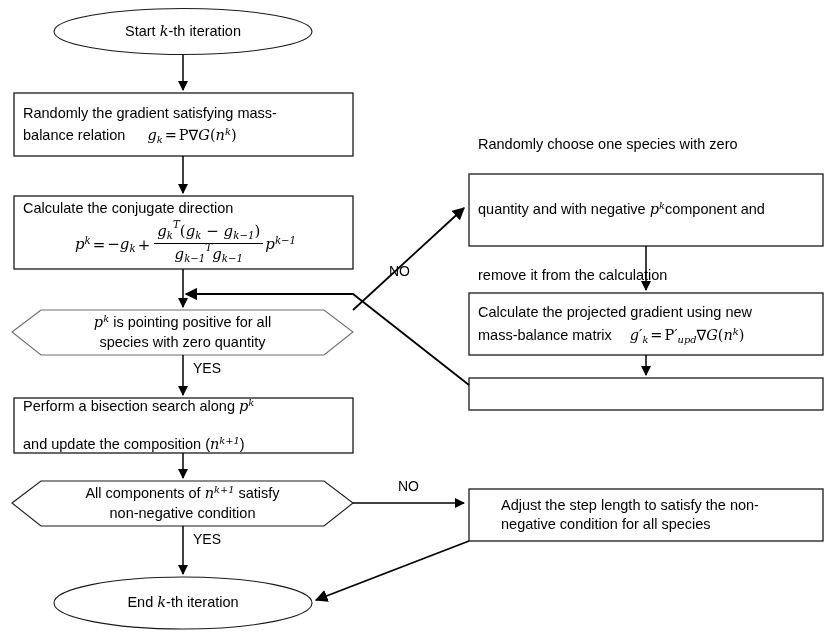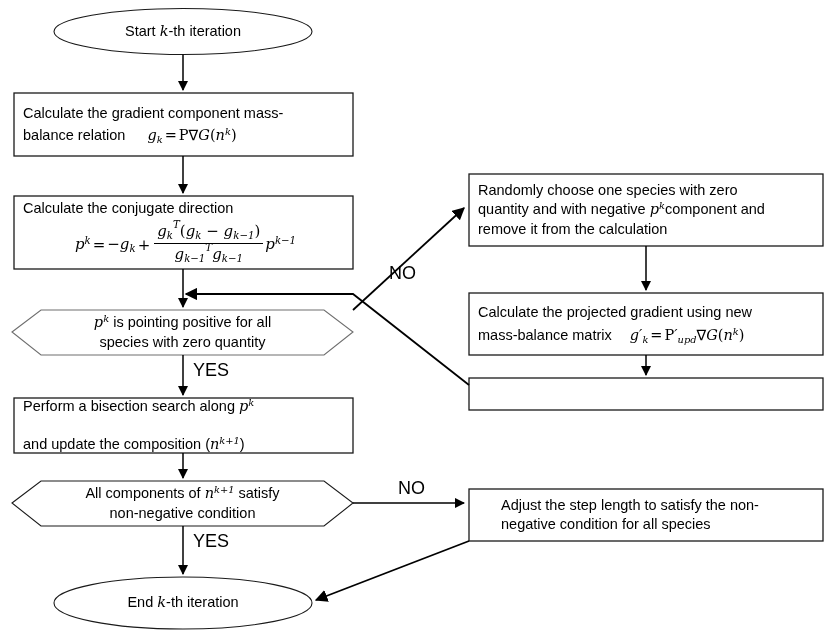--- a/index.html
+++ b/index.html
@@ -31,21 +31,21 @@
     color: #000000;
     font-size: 14.5px;
     line-height: 1.32;
     pointer-events: auto;
   }
   .node-text.centered { align-items: center; text-align: right; }
   .node-text.lefty { align-items: flex-start; text-align: left; }
   .edge-label {
     position: absolute;
     color: #000000;
-    font-size: 18px;
+    font-size: 14px;
     font-family: "Liberation Sans", sans-serif;
     white-space: nowrap;
     pointer-events: auto;
   }
   
   .mth {
     font-family: "DejaVu Serif", serif;
     font-style: italic;
     font-size: 14.5px;
     white-space: nowrap;
@@ -135,21 +135,21 @@
     <line x1="469" y1="541" x2="316" y2="600" stroke="#000000" stroke-width="1.8" marker-end="url(#arrow)"></line>
   </svg>
 
   <div class="node-text centered" style="left:54px; top:9px; width:258px; height:45px;">
     <span class="txtline">
       <span>Start </span><span class="mth">k</span><span>-th iteration</span>
     </span>
   </div>
 
   <div class="node-text lefty" style="left:23px; top:93px; width:325px; height:63px;">
-    <span class="txtline">Calculate the gradient component mass-</span>
+    <span class="txtline">Randomly the gradient satisfying mass-</span>
     <span class="txtline" style="margin-top:3px;">
       <span>balance relation</span>
       <span class="mth" style="margin-left:18px;">
         g<sub>k</sub><span class="op">=</span><span class="up">P</span><span class="up" style="font-family:'DejaVu Sans',sans-serif;">∇</span>G<span class="paren">(</span>n<sup>k</sup><span class="paren">)</span>
       </span>
     </span>
   </div>
 
   <div class="node-text lefty" style="left:23px; top:200px; width:325px; height:66px;">
     <span class="txtline">Calculate the conjugate direction</span>
@@ -180,21 +180,21 @@
     </span>
     <span class="txtline">non-negative condition</span>
   </div>
 
   <div class="node-text centered" style="left:54px; top:577px; width:258px; height:52px;">
     <span class="txtline">
       <span>End </span><span class="mth">k</span><span>-th iteration</span>
     </span>
   </div>
 
-  <div class="node-text lefty" style="left:478px; top:174px; width:340px; height:72px;">
+  <div class="node-text lefty" style="left:478px; top:174px; width:340px; height:72px;gap:46px;">
     <span class="txtline">Randomly choose one species with zero</span>
     <span class="txtline">
       <span>quantity and with negative </span><span class="mth">p<sup>k</sup></span><span>component and</span>
     </span>
     <span class="txtline">remove it from the calculation</span>
   </div>
 
   <div class="node-text lefty" style="left:478px; top:293px; width:340px; height:62px;text-align:center;">
     <span class="txtline">Calculate the projected gradient using new</span>
     <span class="txtline" style="margin-top:3px;">

